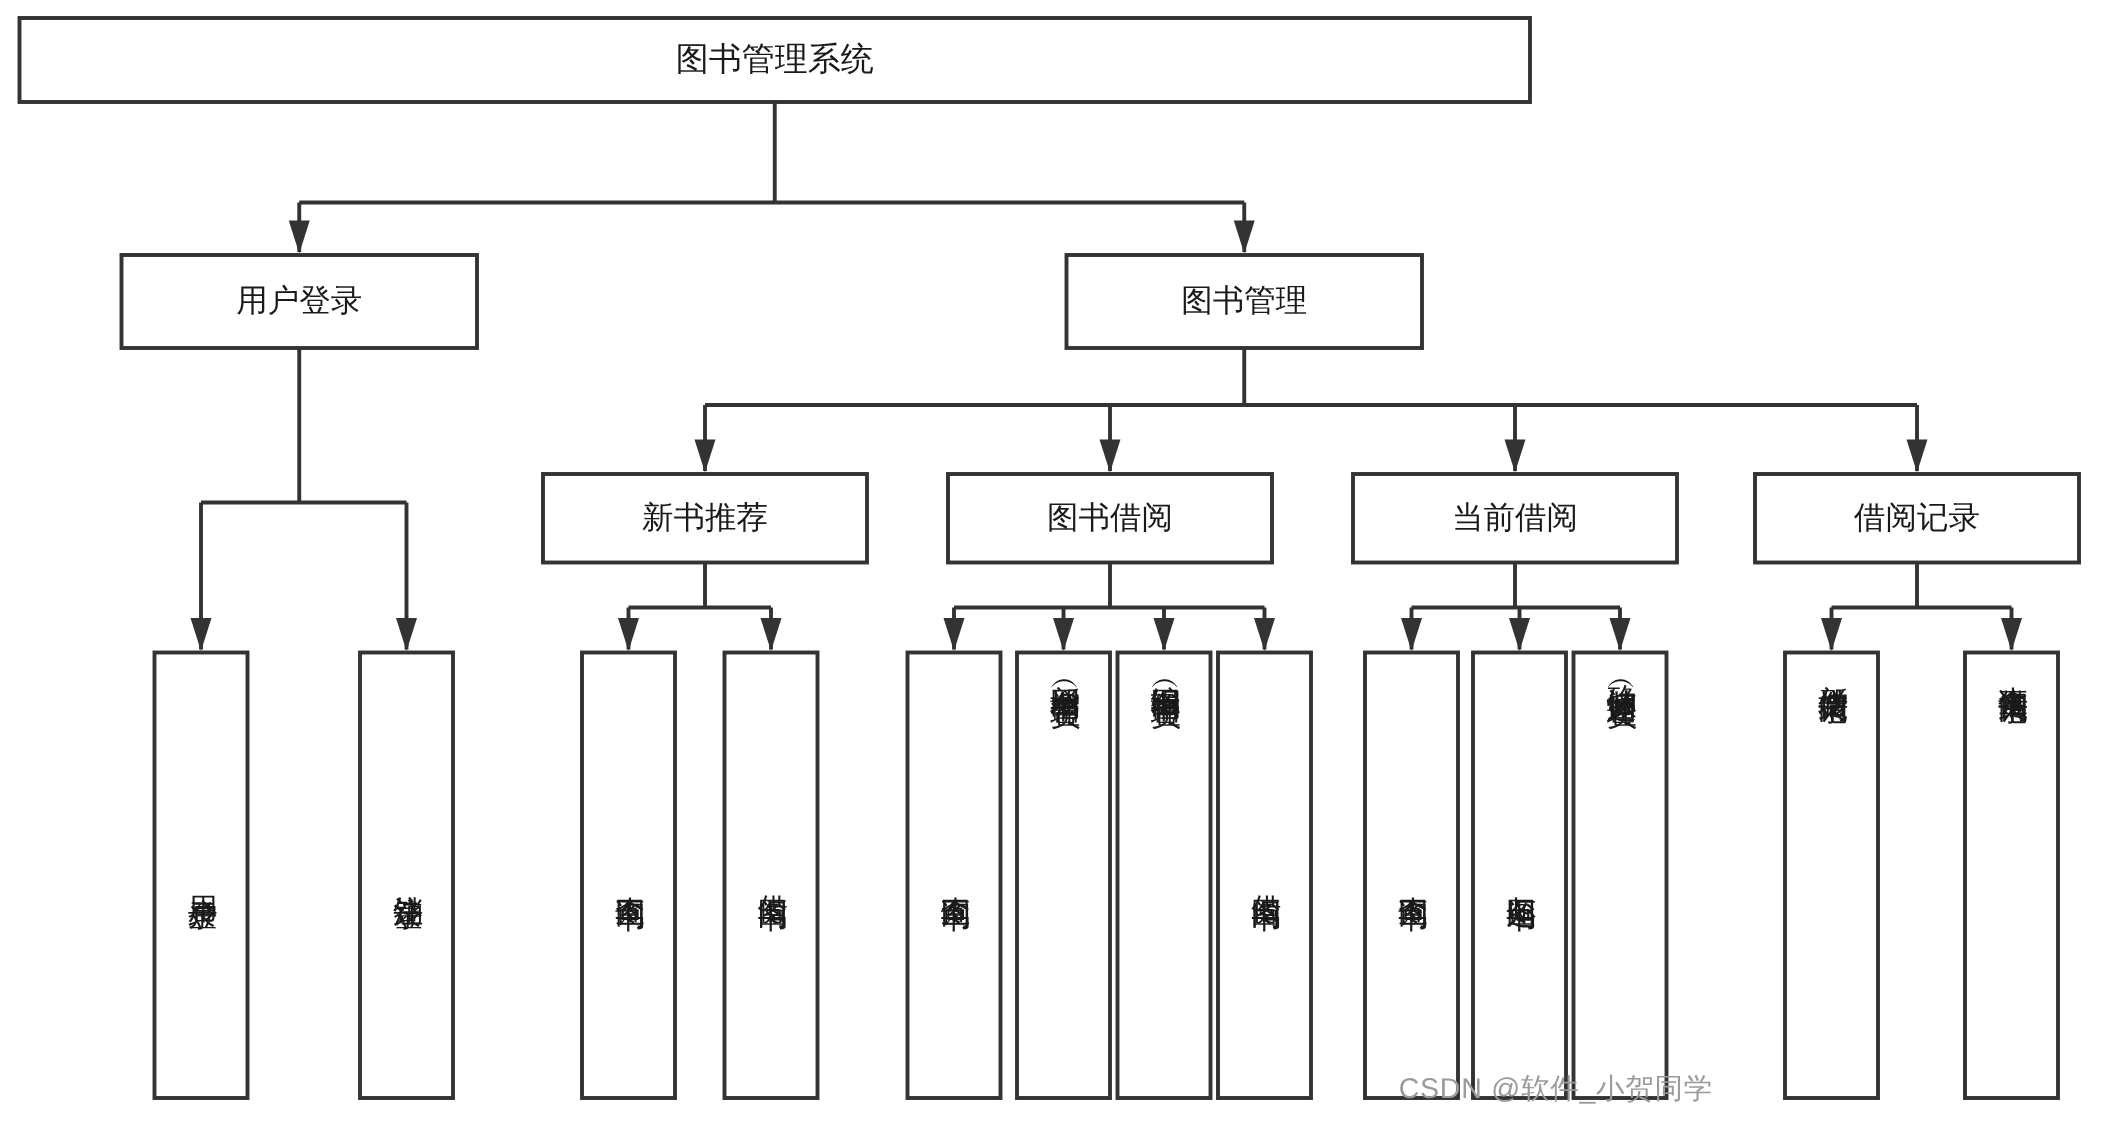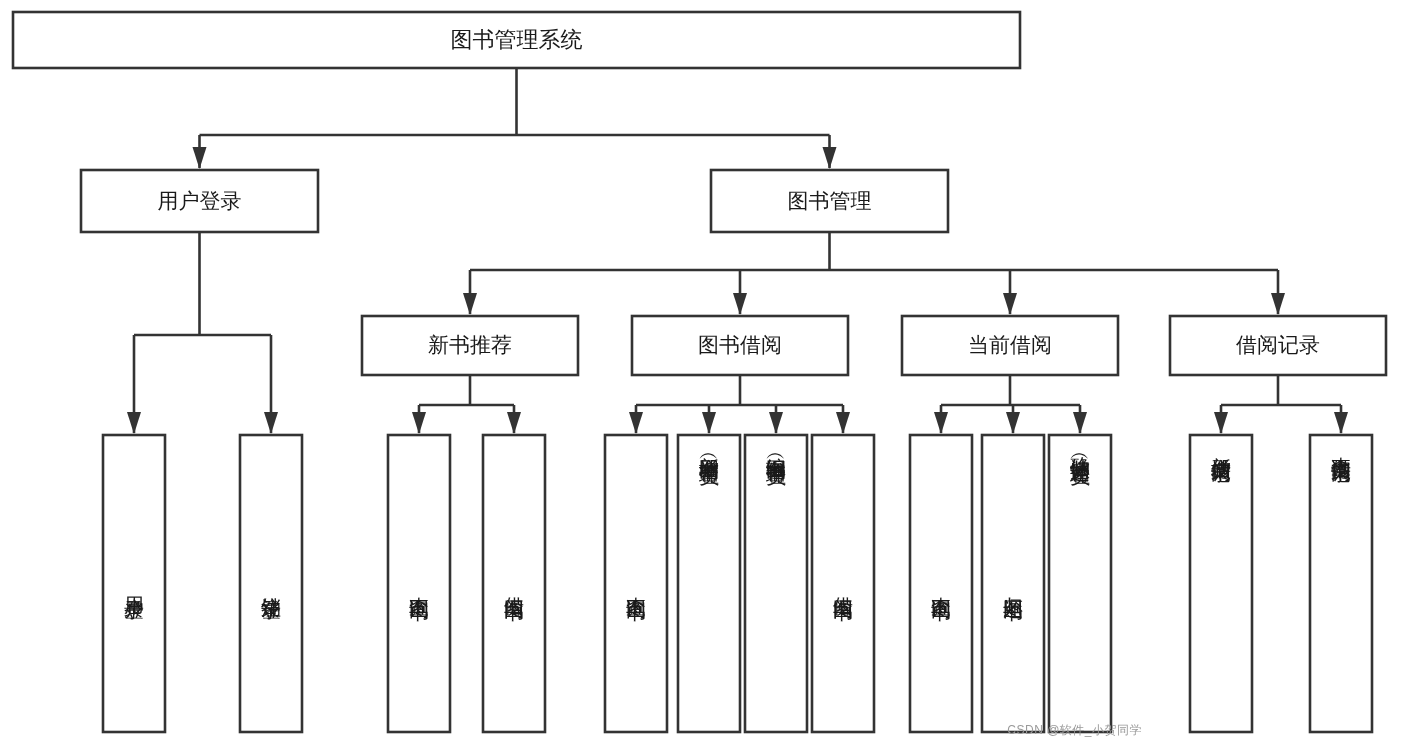--- a/index.html
+++ b/index.html
@@ -72,21 +72,21 @@
     line-height: 1.06;
     color: #1a1a1a;
     letter-spacing: 1.5px;
     white-space: nowrap;
   }
   .watermark {
     position: absolute;
     right: 8px;
     bottom: 8px;
     font-family: "Liberation Sans", "DejaVu Sans", sans-serif;
-    font-size: 12px;
+    font-size: 19px;
     color: #9a9a9a;
     white-space: nowrap;
     letter-spacing: 0.5px;
   }
 </style>
 </head>
 <body>
 
 <div id="diagram-root">
 

